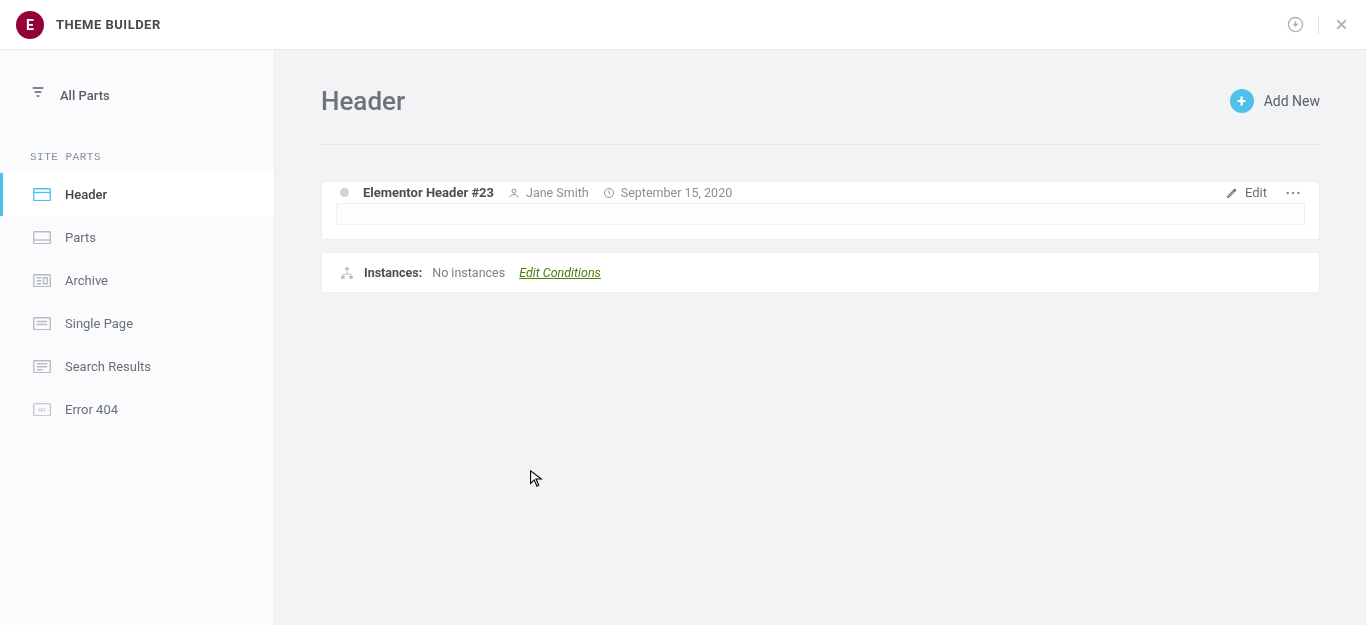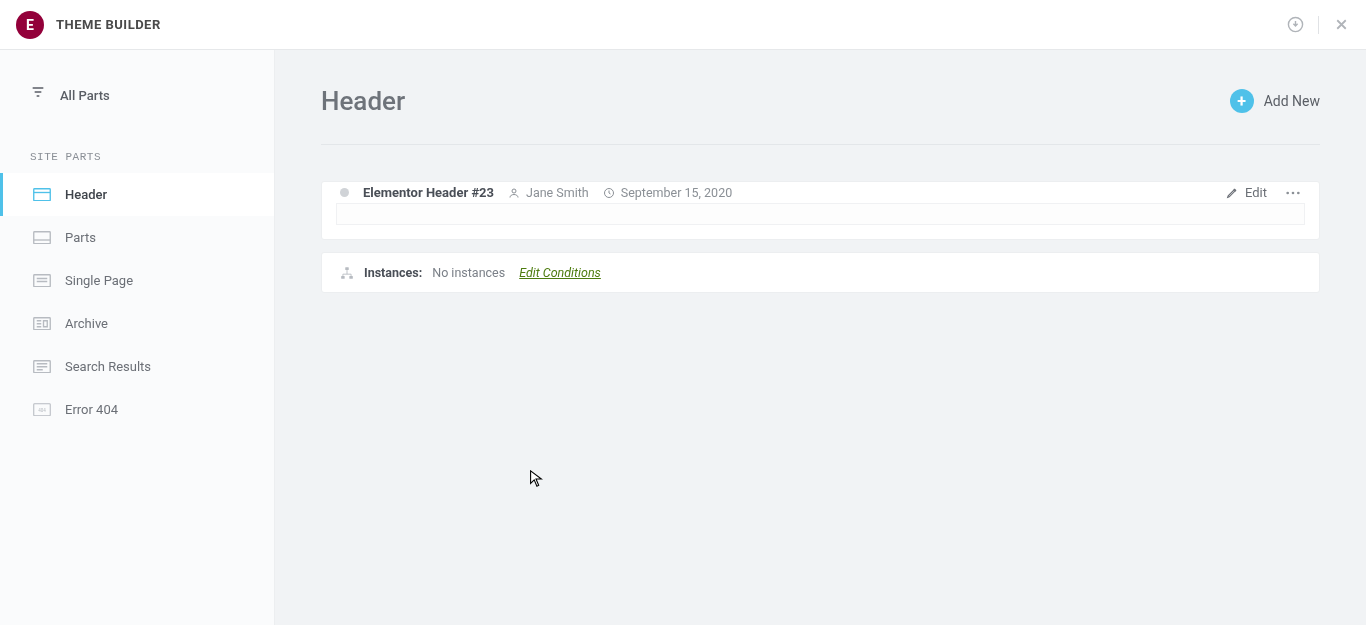--- a/index.html
+++ b/index.html
@@ -345,33 +345,33 @@
           <rect x="1" y="1" width="22" height="16" rx="1"></rect>
             <path d="M1 12h22"></path>
         </svg>
       </span>
       <span>Parts</span>
     </div>
     <div class="sidebar-item">
       <span class="icon">
         <svg viewBox="0 0 24 18" fill="none" stroke="currentColor" stroke-width="1.8">
           <rect x="1" y="1" width="22" height="16" rx="1"></rect>
+            <path d="M5 5h6M5 9h6M5 13h6M14 5h5v8h-5z"></path>
+        </svg>
+      </span>
+      <span>Archive</span>
+    </div>
+    <div class="sidebar-item">
+      <span class="icon">
+        <svg viewBox="0 0 24 18" fill="none" stroke="currentColor" stroke-width="1.8">
+          <rect x="1" y="1" width="22" height="16" rx="1"></rect>
             <path d="M5 6h14M5 10h14"></path>
         </svg>
       </span>
       <span>Single Page</span>
-    </div>
-    <div class="sidebar-item">
-      <span class="icon">
-        <svg viewBox="0 0 24 18" fill="none" stroke="currentColor" stroke-width="1.8">
-          <rect x="1" y="1" width="22" height="16" rx="1"></rect>
-            <path d="M5 5h6M5 9h6M5 13h6M14 5h5v8h-5z"></path>
-        </svg>
-      </span>
-      <span>Archive</span>
     </div>
     <div class="sidebar-item">
       <span class="icon">
         <svg viewBox="0 0 24 18" fill="none" stroke="currentColor" stroke-width="1.8">
           <rect x="1" y="1" width="22" height="16" rx="1"></rect>
             <path d="M5 5h14M5 9h14M5 13h8"></path>
         </svg>
       </span>
       <span>Search Results</span>
     </div>

